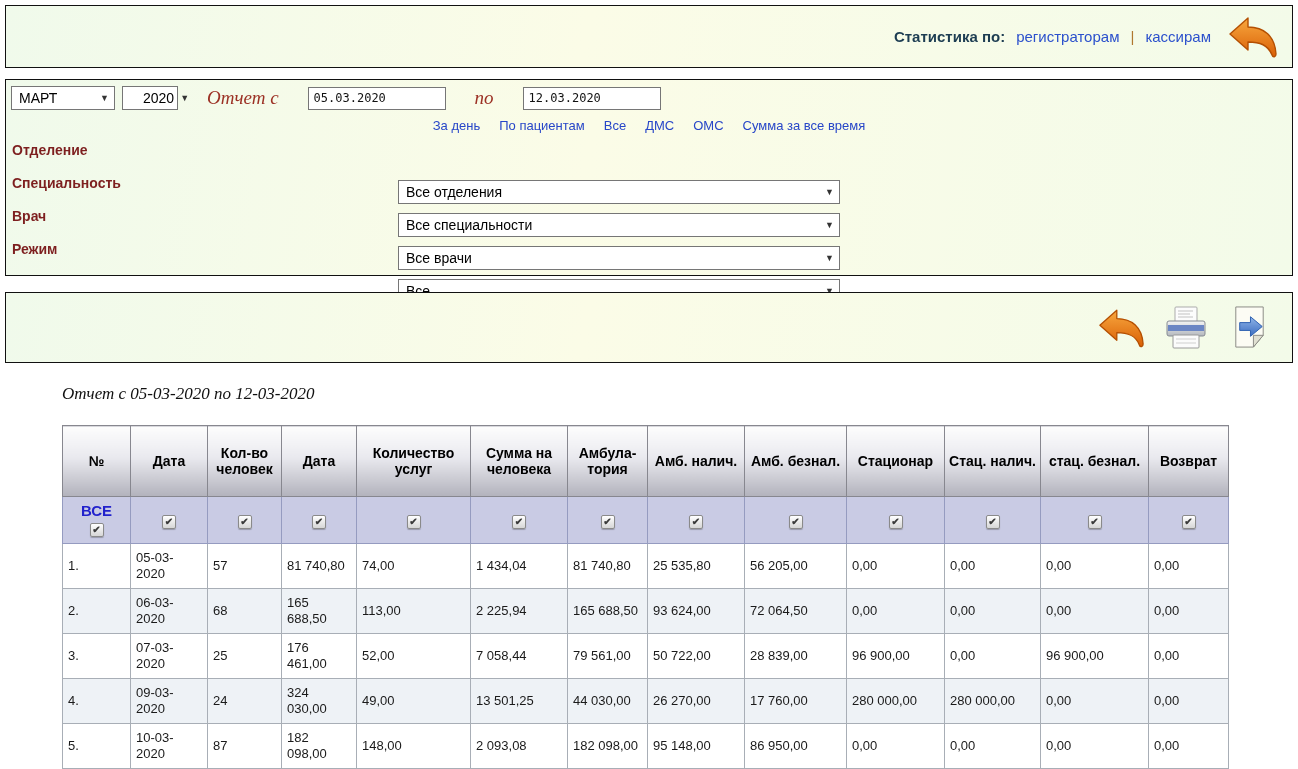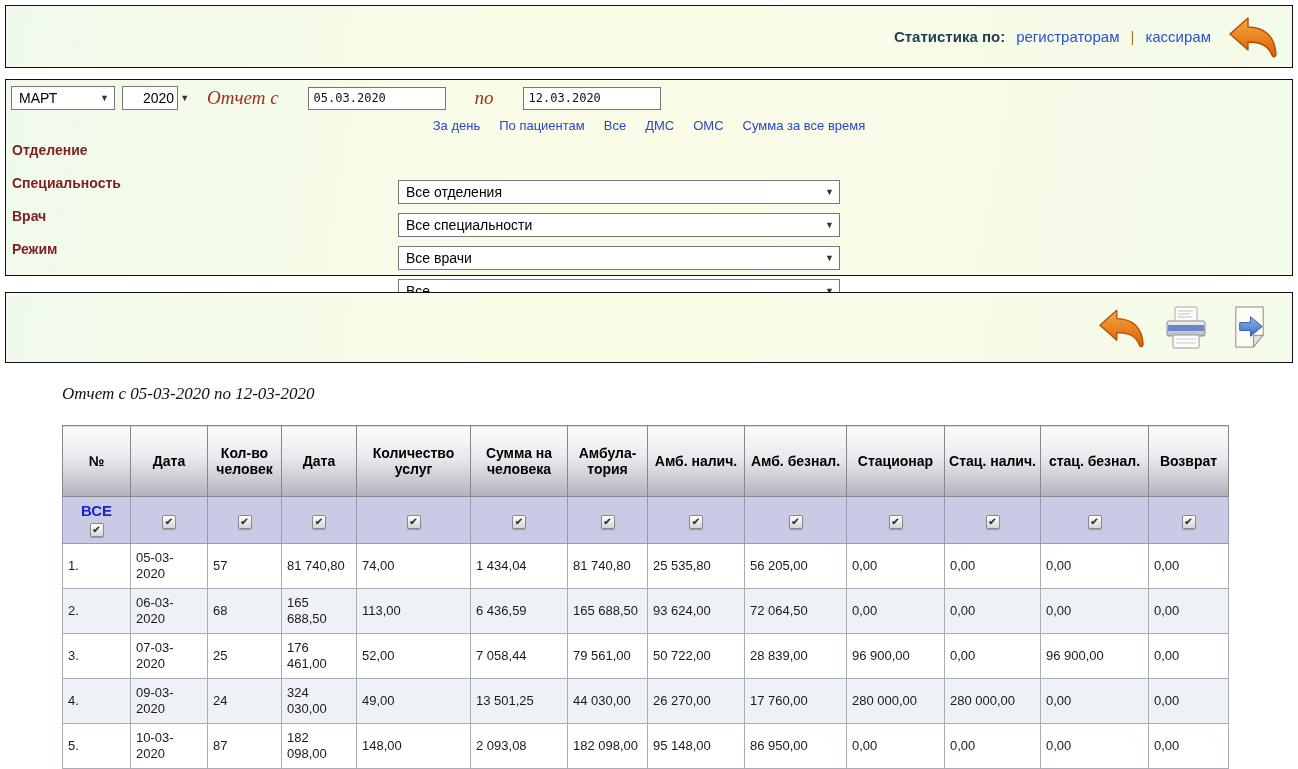--- a/index.html
+++ b/index.html
@@ -255,21 +255,21 @@
             <td class="data">0,00</td>
             <td class="data">0,00</td>
             <td class="data">0,00</td>
           </tr>
           <tr class="even">
             <td class="data">2.</td>
             <td class="data">06-03-2020</td>
             <td class="data">68</td>
             <td class="data">165 688,50</td>
             <td class="data">113,00</td>
-            <td class="data">6 436,59</td>
+            <td class="data">2 225,94</td>
             <td class="data">165 688,50</td>
             <td class="data">93 624,00</td>
             <td class="data">72 064,50</td>
             <td class="data">0,00</td>
             <td class="data">0,00</td>
             <td class="data">0,00</td>
             <td class="data">0,00</td>
           </tr>
           <tr>
             <td class="data">3.</td>

